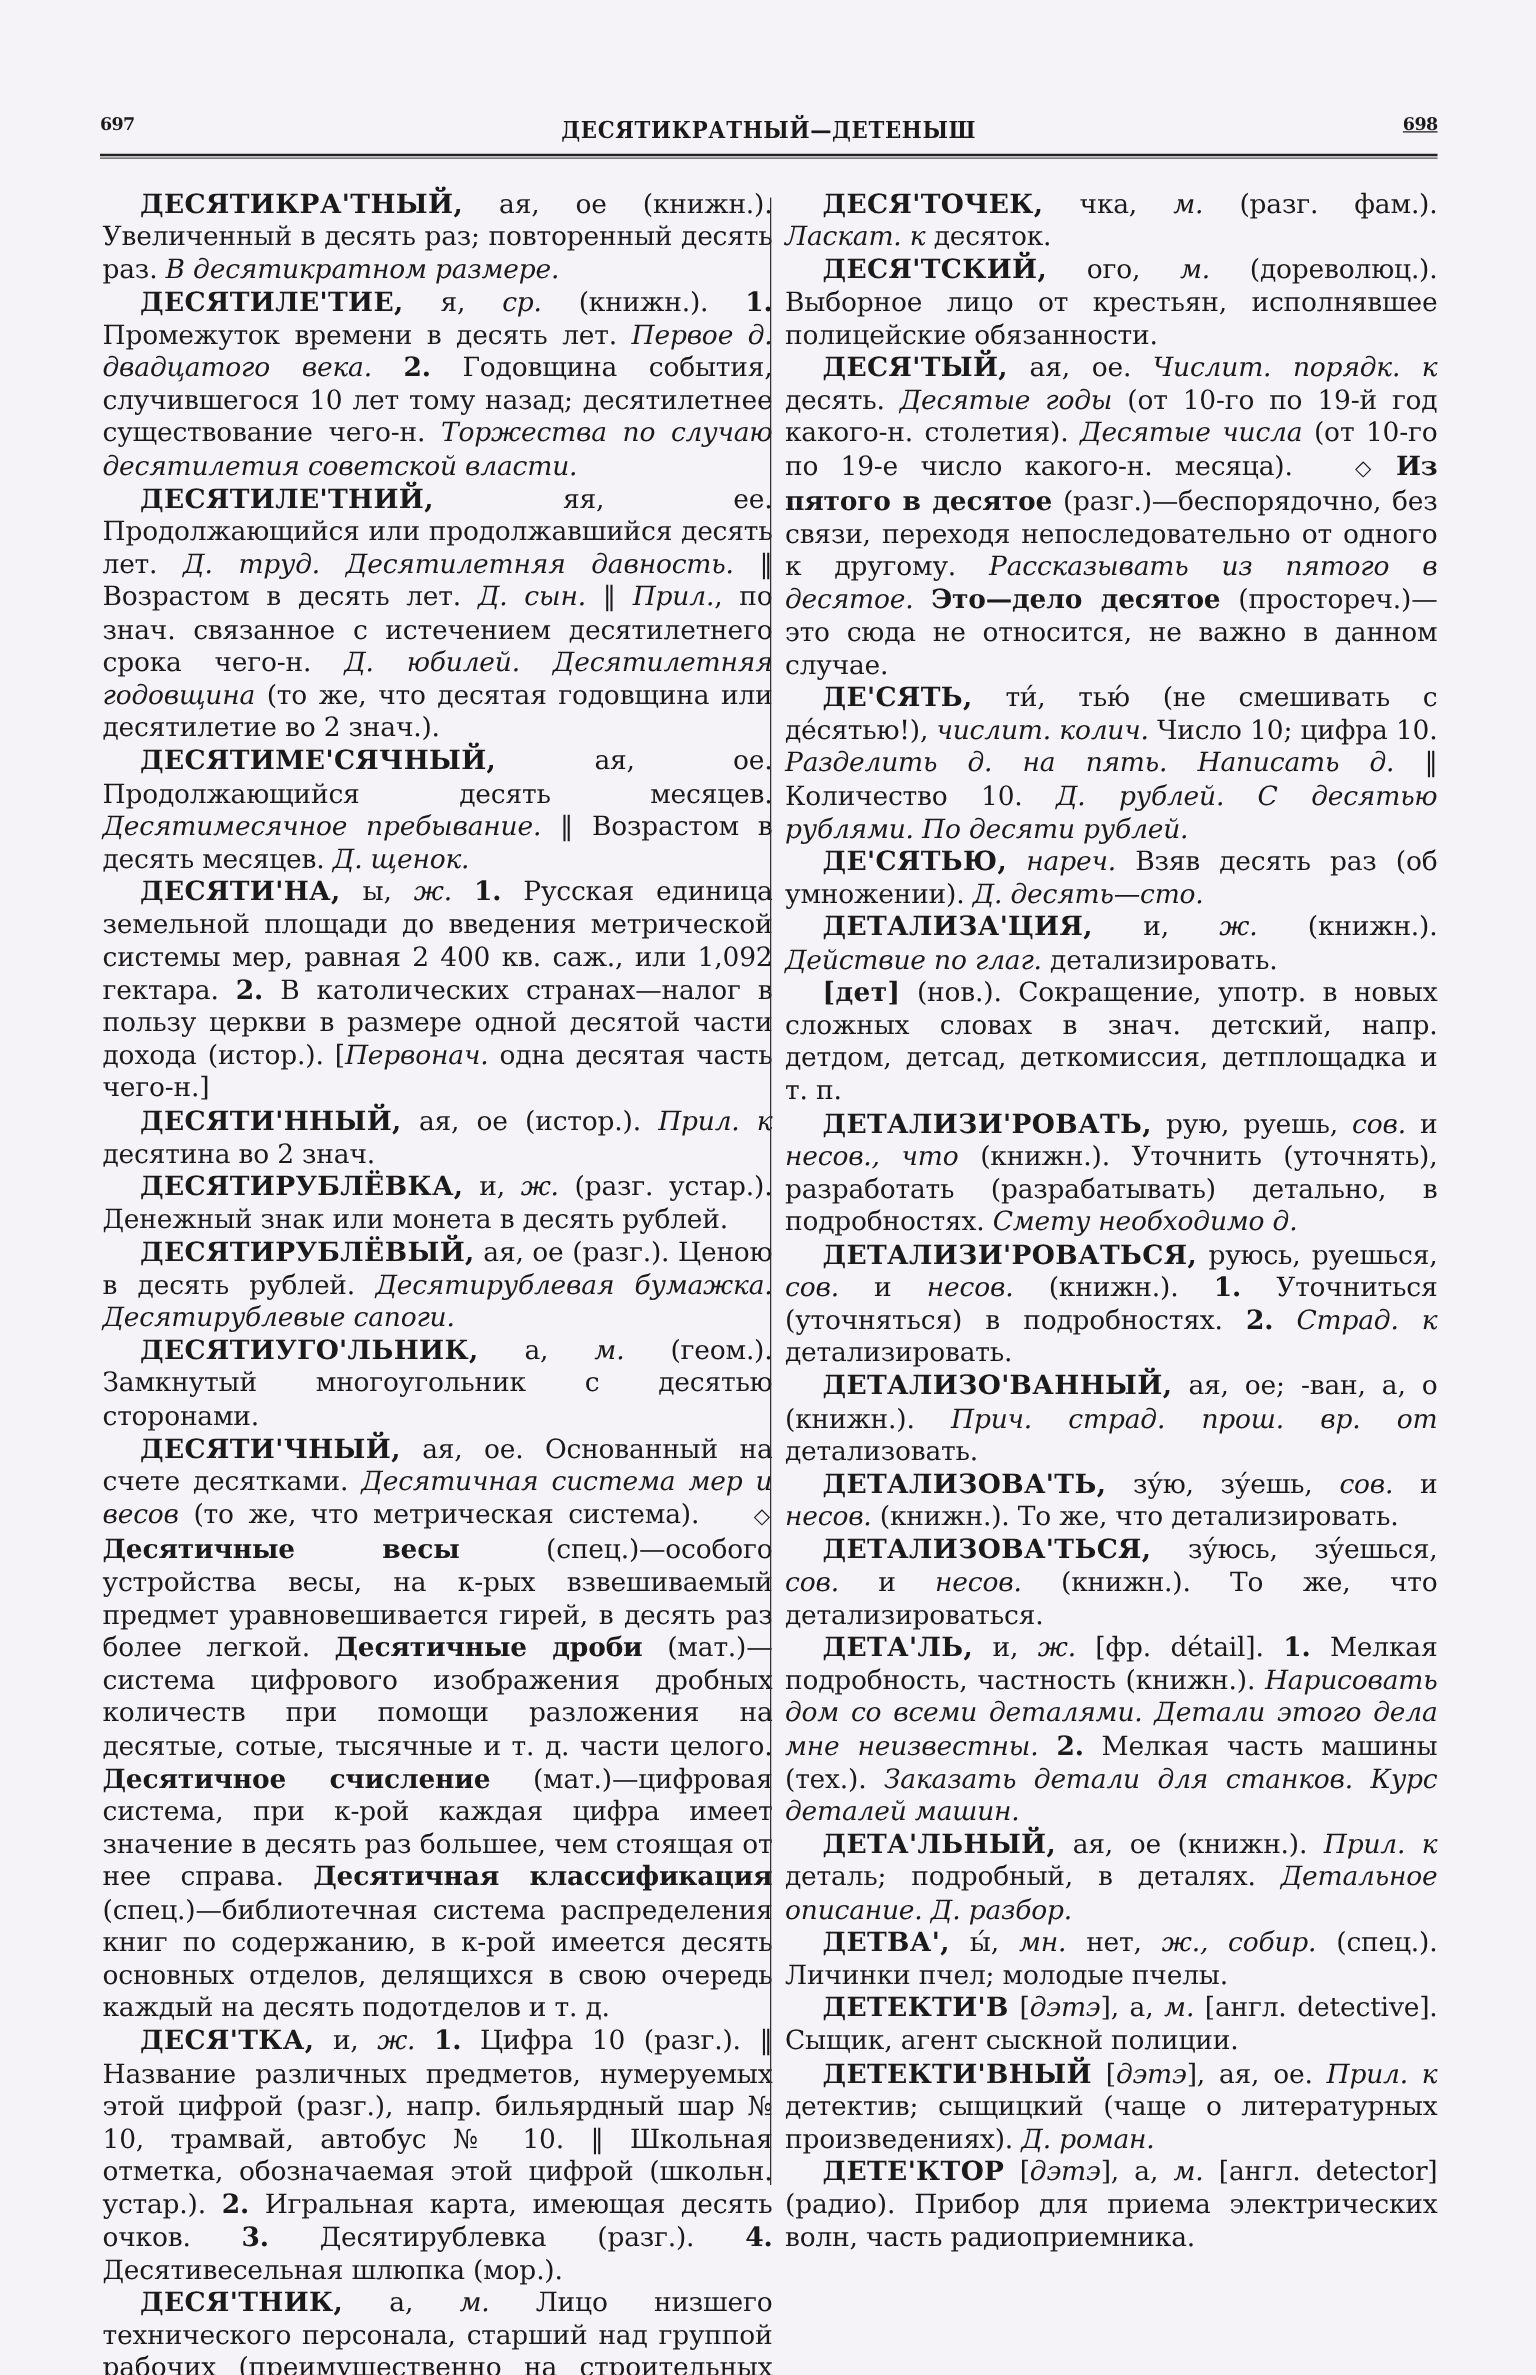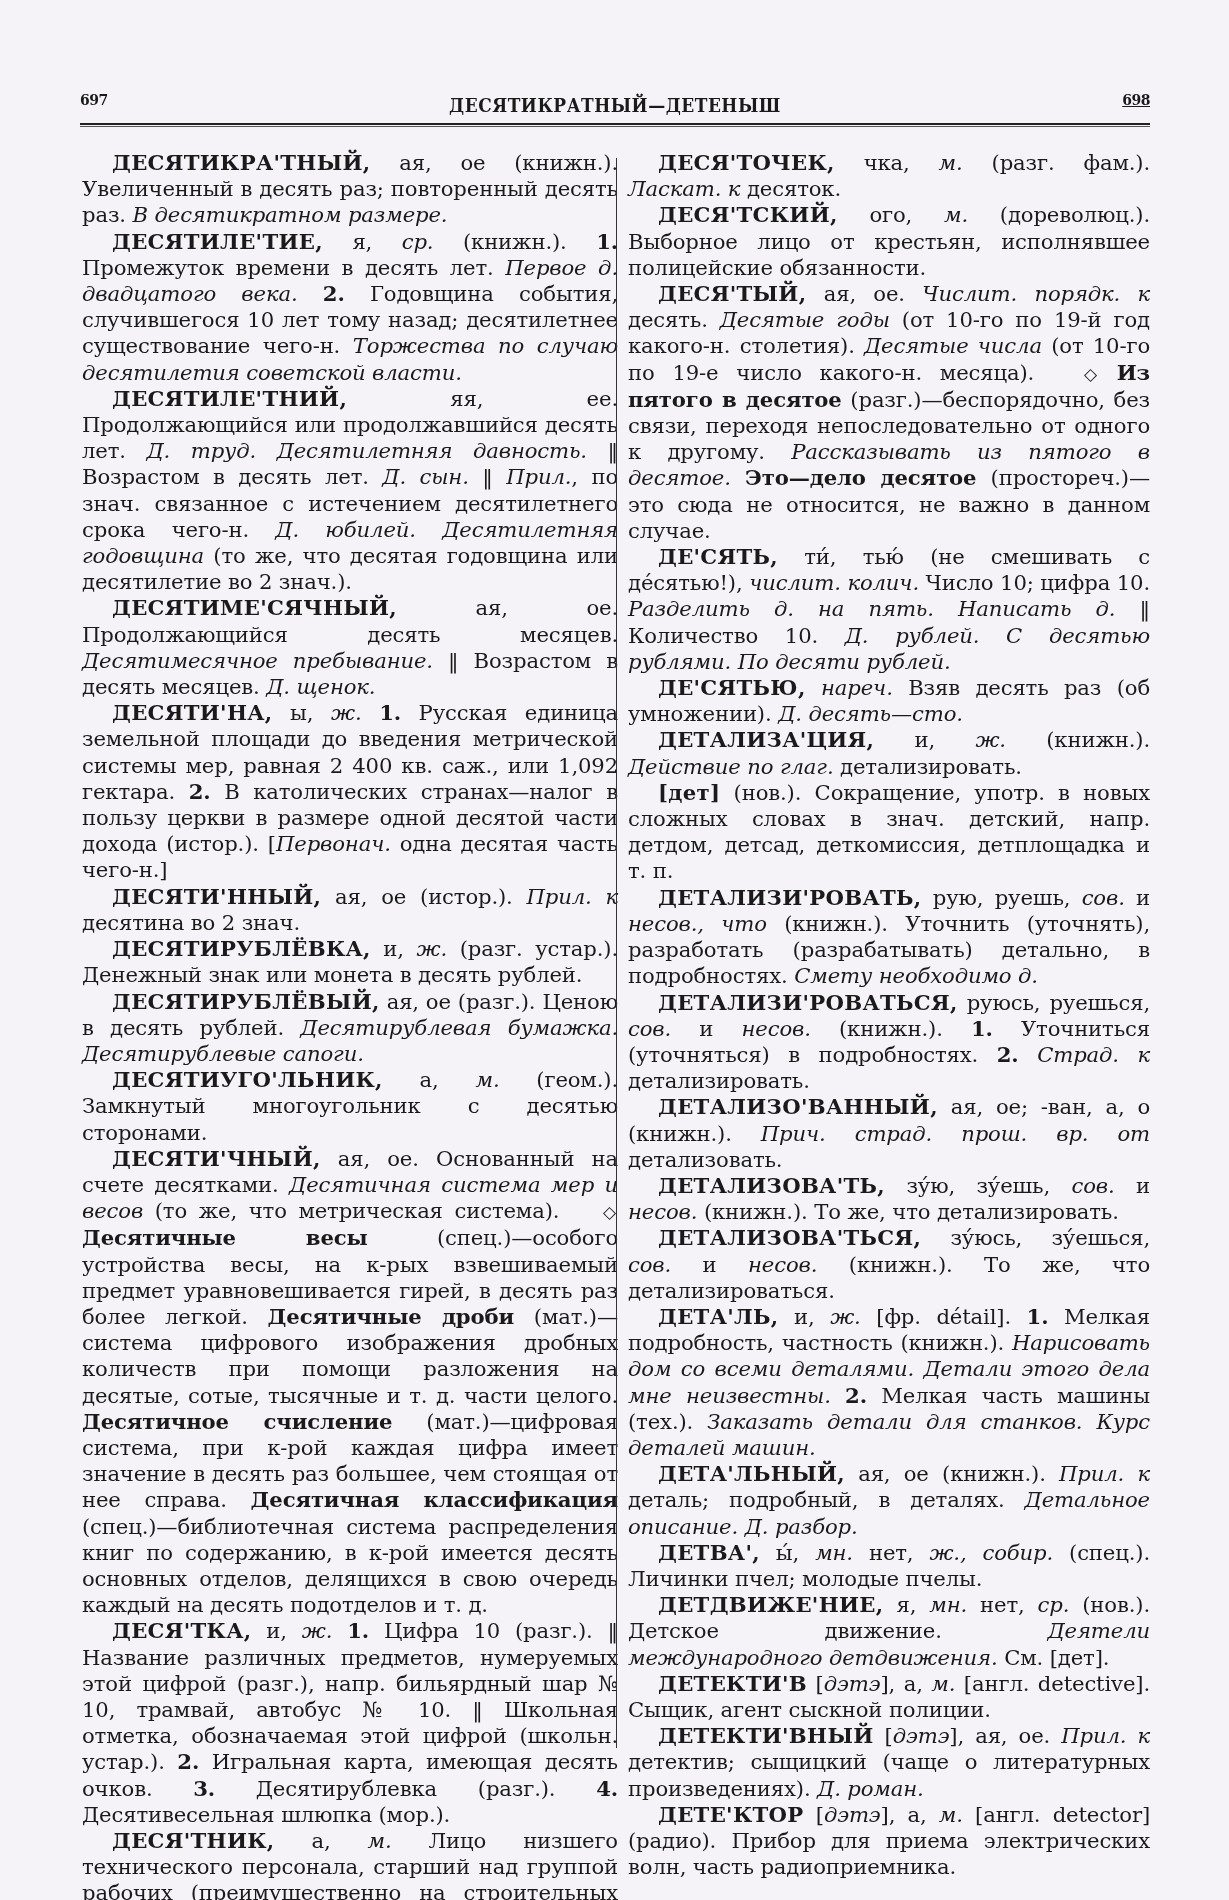--- a/index.html
+++ b/index.html
@@ -125,17 +125,16 @@
     <p class="entry"><span class="hw">ДЕТАЛИЗА'ЦИЯ,</span><span> и, </span><span class="it">ж.</span><span> (книжн.). </span><span class="it">Действие по глаг.</span><span> детализировать.</span></p>
     <p class="entry"><span class="hw">[дет]</span><span> (нов.). Сокращение, употр. в новых сложных словах в знач. детский, напр. детдом, детсад, деткомиссия, детплощадка и т. п.</span></p>
     <p class="entry"><span class="hw">ДЕТАЛИЗИ'РОВАТЬ,</span><span> рую, руешь, </span><span class="it">сов.</span><span> и </span><span class="it">несов., что</span><span> (книжн.). Уточнить (уточнять), разработать (разрабатывать) детально, в подробностях. </span><span class="it">Смету необходимо д.</span></p>
     <p class="entry"><span class="hw">ДЕТАЛИЗИ'РОВАТЬСЯ,</span><span> руюсь, руешься, </span><span class="it">сов.</span><span> и </span><span class="it">несов.</span><span> (книжн.). </span><span class="b">1.</span><span> Уточниться (уточняться) в подробностях. </span><span class="b">2.</span><span> </span><span class="it">Страд. к</span><span> детализировать.</span></p>
     <p class="entry"><span class="hw">ДЕТАЛИЗО'ВАННЫЙ,</span><span> ая, ое; -ван, а, о (книжн.). </span><span class="it">Прич. страд. прош. вр. от</span><span> детализовать.</span></p>
     <p class="entry"><span class="hw">ДЕТАЛИЗОВА'ТЬ,</span><span> зу́ю, зу́ешь, </span><span class="it">сов.</span><span> и </span><span class="it">несов.</span><span> (книжн.). То же, что детализировать.</span></p>
     <p class="entry"><span class="hw">ДЕТАЛИЗОВА'ТЬСЯ,</span><span> зу́юсь, зу́ешься, </span><span class="it">сов.</span><span> и </span><span class="it">несов.</span><span> (книжн.). То же, что детализироваться.</span></p>
     <p class="entry"><span class="hw">ДЕТА'ЛЬ,</span><span> и, </span><span class="it">ж.</span><span> [фр. détail]. </span><span class="b">1.</span><span> Мелкая подробность, частность (книжн.). </span><span class="it">Нарисовать дом со всеми деталями. Детали этого дела мне неизвестны.</span><span> </span><span class="b">2.</span><span> Мелкая часть машины (тех.). </span><span class="it">Заказать детали для станков. Курс деталей машин.</span></p>
     <p class="entry"><span class="hw">ДЕТА'ЛЬНЫЙ,</span><span> ая, ое (книжн.). </span><span class="it">Прил. к</span><span> деталь; подробный, в деталях. </span><span class="it">Детальное описание. Д. разбор.</span></p>
     <p class="entry"><span class="hw">ДЕТВА',</span><span> ы́, </span><span class="it">мн.</span><span> нет, </span><span class="it">ж., собир.</span><span> (спец.). Личинки пчел; молодые пчелы.</span></p>
-    <p class="entry"><span class="hw">ДЕТДВИЖЕ'НИЕ,</span><span> я, </span><span class="it">мн.</span><span> нет, </span><span class="it">ср.</span><span> (нов.). Детское движение. </span><span class="it">Деятели международного детдвижения.</span><span> См. [дет].</span></p>
     <p class="entry"><span class="hw">ДЕТЕКТИ'В</span><span> [</span><span class="it">дэтэ</span><span>], а, </span><span class="it">м.</span><span> [англ. detective]. Сыщик, агент сыскной полиции.</span></p>
     <p class="entry"><span class="hw">ДЕТЕКТИ'ВНЫЙ</span><span> [</span><span class="it">дэтэ</span><span>], ая, ое. </span><span class="it">Прил. к</span><span> детектив; сыщицкий (чаще о литературных произведениях). </span><span class="it">Д. роман.</span></p>
     <p class="entry"><span class="hw">ДЕТЕ'КТОР</span><span> [</span><span class="it">дэтэ</span><span>], а, </span><span class="it">м.</span><span> [англ. detector] (радио). Прибор для приема электрических волн, часть радиоприемника.</span></p>
   </div>
 
 </body></html>

